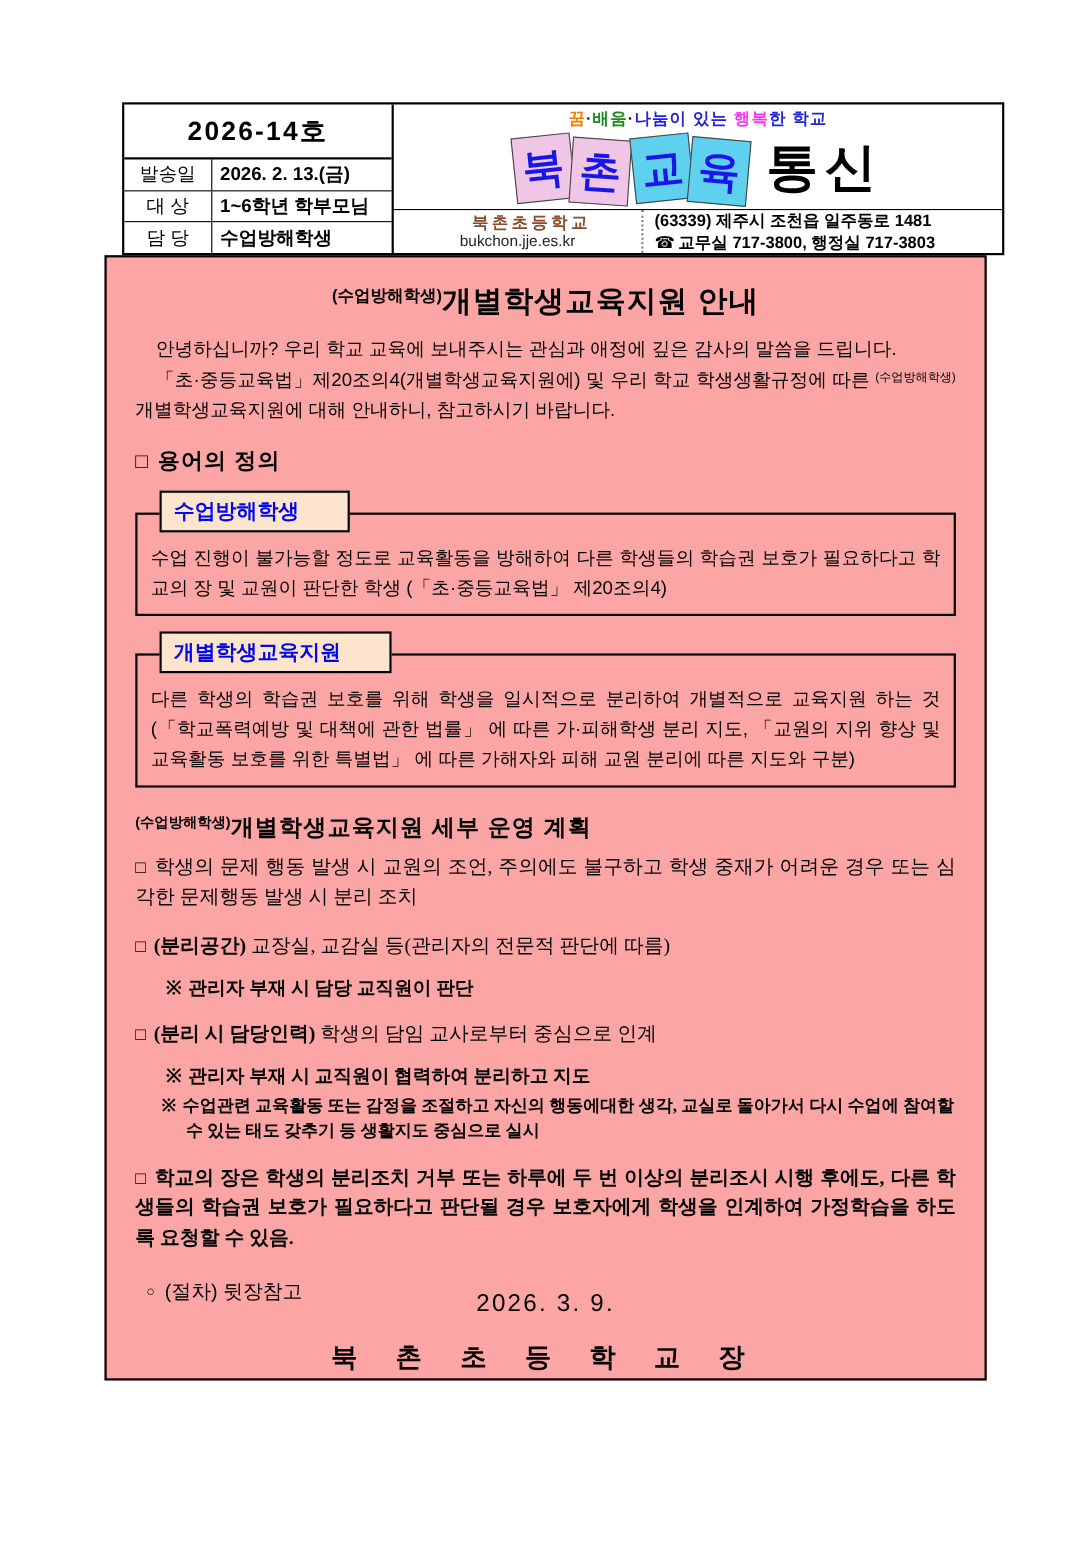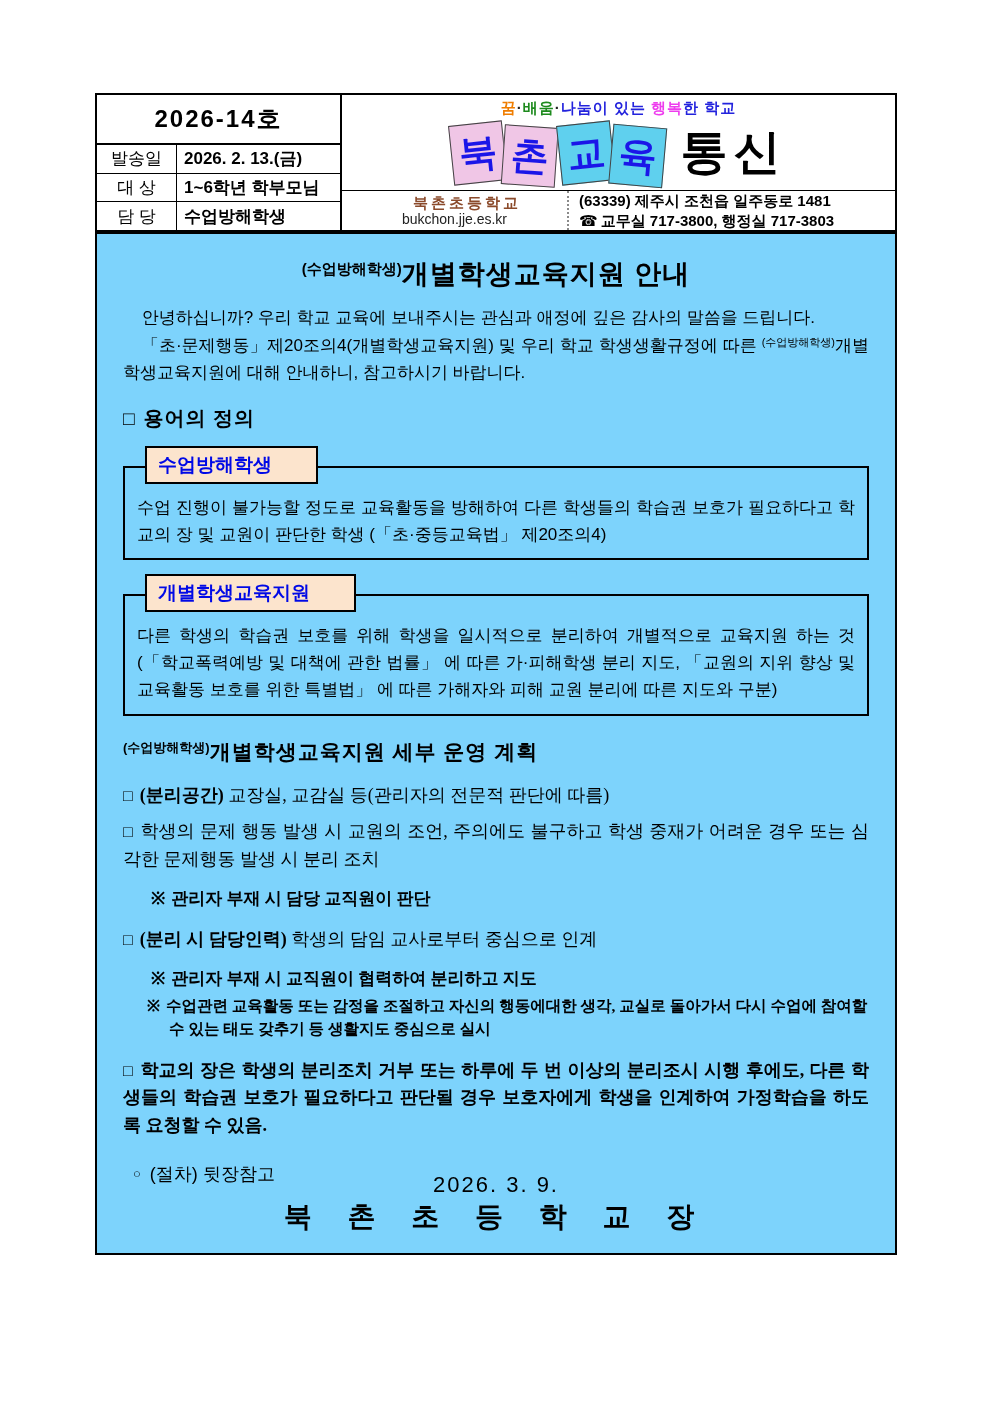--- a/index.html
+++ b/index.html
@@ -4,21 +4,21 @@
 <style>
   * { margin:0; padding:0; box-sizing:border-box; }
   html,body { background:#e8e8e8; }
   .page {
     position:relative; width:992px; height:1403px; background:#ffffff;
     margin:0 auto; font-family:"Liberation Sans","DejaVu Sans",sans-serif; color:#000;
     overflow:hidden;
   }
   
   .masthead {
-    position:absolute; left:95px; top:93px; width:802px; height:139px;
+    position:absolute; left:111px; top:93px; width:802px; height:139px;
     border:2px solid #000; display:flex; background:#fff;
   }
   .mast-left { width:245px; border-right:2px solid #000; display:flex; flex-direction:column; }
   .issue-row { height:50px; border-bottom:2px solid #000; display:flex; align-items:center; justify-content:center;
     font-size:24px; font-weight:bold; letter-spacing:2px; }
   .meta-row { flex:1; display:flex; border-bottom:1.5px solid #000; }
   .meta-row:last-child { border-bottom:none; }
   .meta-label { width:80px; border-right:1.5px solid #000; display:flex; align-items:center; justify-content:center;
     font-weight:normal; font-size:17px; }
   .meta-value { flex:1; display:flex; align-items:center; padding-left:7px; font-weight:bold; font-size:17px; white-space:nowrap; }
@@ -36,21 +36,21 @@
   .school-col { width:227px; border-right:2px dotted #8a8a8a; display:flex; flex-direction:column;
     align-items:center; justify-content:center; line-height:1.15; }
   .school-name { font-weight:bold; font-size:15px; letter-spacing:3px; }
   .school-url { font-size:14px; color:#222; }
   .addr-col { flex:1; display:flex; flex-direction:column; justify-content:center; padding:0 6px 0 10px;
     font-weight:bold; font-size:15px; line-height:1.3; white-space:nowrap; }
   .phone-icon { font-weight:normal; margin-right:3px; }
   
   .mainbox {
     position:absolute; left:95px; top:232px; width:802px; height:1023px;
-    border:2px solid #000; padding:16px 26px 10px 26px; background:#7dd3fc;
+    border:2px solid #000; padding:16px 26px 10px 26px; background:#fca5a5;
   }
   .doc-title { text-align:center; margin-top:6px; white-space:nowrap; }
   .title-sup { font-size:15px; font-weight:bold; position:relative; top:-9px; }
   .title-main { font-size:27px; font-weight:bold; letter-spacing:1px; }
   .greeting { margin-top:12px; font-size:17px; line-height:1.62; text-align:justify; }
   .greeting p { text-indent:1.1em; }
   .sup-small { font-size:11px; font-weight:normal; position:relative; top:-5px; }
   .terms-heading { margin-top:18px; font-size:20px; font-weight:bold; letter-spacing:1px; }
   .terms-heading .sq { font-size:19px; font-weight:normal; margin-right:8px; }
   .defwrap { margin-top:14px; }
@@ -70,21 +70,21 @@
     margin:12px 0 4px 28px; }
   .note-item .marker { margin-right:6px; }
   .note-small { font-size:15.5px; margin:4px 0 4px 24px; padding-left:22px; text-indent:-22px; line-height:1.5; }
   .muted { color:#474747; }
   .item-gap { margin-top:16px; }
   .final-item { font-weight:bold; margin-top:16px; }
   .proc-line { margin-top:22px; margin-left:10px; font-size:18px; }
   .proc-line .circle { font-size:13px; margin-right:9px; position:relative; top:-2px; }
   .proc-line .bold { font-weight:normal; }
   .date-line { text-align:center; font-size:22px; letter-spacing:2px; margin-top:-14px; }
-  .sig-line { text-align:center; font-size:28px; font-weight:bold; letter-spacing:14px; margin-top:0; }
+  .sig-line { text-align:center; font-size:24px; font-weight:bold; letter-spacing:14px; margin-top:20px; }
 </style>
 </head>
 <body>
 
 <div class="page">
 
   <div class="masthead">
     <div class="mast-left">
       <div class="issue-row">2026-14호</div>
       <div class="meta-row">
@@ -125,47 +125,47 @@
   </div>
 
   <div class="mainbox">
 
     <div class="doc-title">
       <span class="title-sup">(수업방해학생)</span><span class="title-main">개별학생교육지원 안내</span>
     </div>
 
     <div class="greeting">
       <p>안녕하십니까? 우리 학교 교육에 보내주시는 관심과 애정에 깊은 감사의 말씀을 드립니다.</p>
-      <p><span>「초·문제행동」제20조의4(개별학생교육지원) 및 우리 학교 학생생활규정에 따른 </span><span class="sup-small">(수업방해학생)</span><span>개별학생교육지원에 대해 안내하니, 참고하시기 바랍니다.</span></p>
+      <p><span>「초·중등교육법」제20조의4(개별학생교육지원에) 및 우리 학교 학생생활규정에 따른 </span><span class="sup-small">(수업방해학생)</span><span>개별학생교육지원에 대해 안내하니, 참고하시기 바랍니다.</span></p>
     </div>
 
     <div class="terms-heading">
       <span class="sq">□</span><span>용어의 정의</span>
     </div>
 
     <div class="defwrap">
       <div class="def-label">수업방해학생</div>
       <div class="def-body">수업 진행이 불가능할 정도로 교육활동을 방해하여 다른 학생들의 학습권 보호가 필요하다고 학교의 장 및 교원이 판단한 학생 (「초·중등교육법」 제20조의4)</div>
     </div>
 
     <div class="defwrap">
       <div class="def-label">개별학생교육지원</div>
       <div class="def-body">다른 학생의 학습권 보호를 위해 학생을 일시적으로 분리하여 개별적으로 교육지원 하는 것(「학교폭력예방 및 대책에 관한 법률」 에 따른 가·피해학생 분리 지도, 「교원의 지위 향상 및 교육활동 보호를 위한 특별법」 에 따른 가해자와 피해 교원 분리에 따른 지도와 구분)</div>
     </div>
 
     <div class="plan-heading">
       <span class="plan-sup">(수업방해학생)</span><span class="plan-main">개별학생교육지원 세부 운영 계획</span>
     </div>
 
+    <div class="serif-item">
+      <span class="marker">□</span><span>학생의 문제 행동 발생 시 교원의 조언, 주의에도 불구하고 학생 중재가 어려운 경우 또는 심각한 문제행동 발생 시 분리 조치</span>
+    </div>
+
     <div class="serif-item item-gap">
       <span class="marker">□</span><span class="bold">(분리공간)</span> <span>교장실, 교감실 등(관리자의 전문적 판단에 따름)</span>
-    </div>
-
-    <div class="serif-item">
-      <span class="marker">□</span><span>학생의 문제 행동 발생 시 교원의 조언, 주의에도 불구하고 학생 중재가 어려운 경우 또는 심각한 문제행동 발생 시 분리 조치</span>
     </div>
     <div class="note-item">
       <span class="marker">※</span><span>관리자 부재 시 담당 교직원이 판단</span>
     </div>
 
     <div class="serif-item item-gap">
       <span class="marker">□</span><span class="bold">(분리 시 담당인력)</span> <span>학생의 담임 교사로부터 중심으로 인계</span>
     </div>
     <div class="note-item">
       <span class="marker">※</span><span>관리자 부재 시 교직원이 협력하여 분리하고 지도</span>

